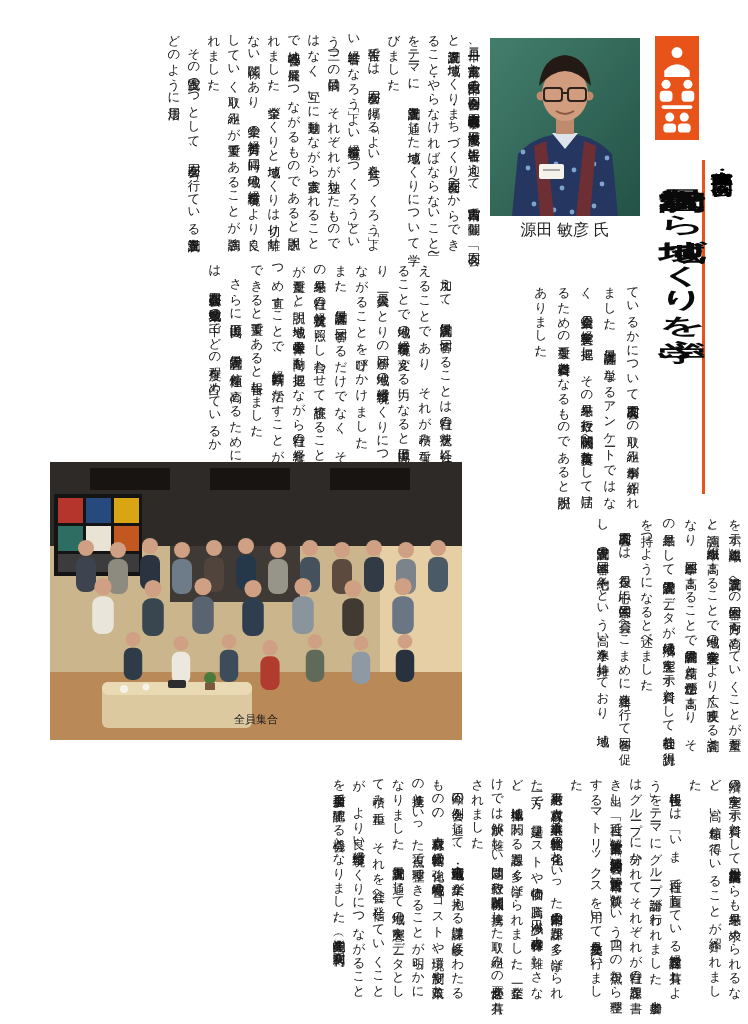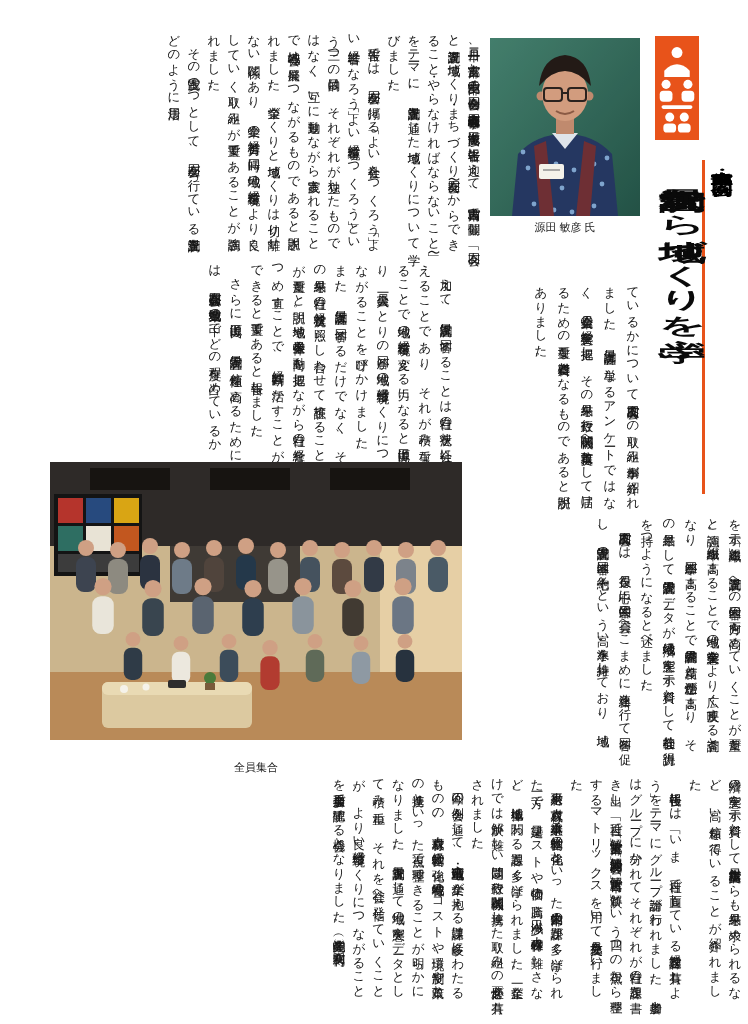--- a/index.html
+++ b/index.html
@@ -47,24 +47,24 @@
     font-weight:900;font-size:47px;color:#0a0a0a;
     letter-spacing:1px;
     transform:scaleY(0.46);transform-origin:top;
   }
 
   
   .portrait{left:490px;top:38px;width:150px;height:178px;overflow:hidden;}
   .portrait svg{display:block;}
   .pcap{left:490px;top:220px;width:150px;text-align:center;
         font-family:"Liberation Sans","DejaVu Sans",sans-serif;
-        font-size:11px;color:#222;}
+        font-size:16px;color:#222;}
   .group{left:50px;top:462px;width:412px;height:278px;overflow:hidden;}
   .group svg{display:block;}
-  .gcap{left:50px;top:760px;width:412px;text-align:center;
+  .gcap{left:50px;top:712px;width:412px;text-align:center;
         font-family:"Liberation Sans","DejaVu Sans",sans-serif;
         font-size:11px;color:#222;}
 </style>
 </head>
 <body>
 
 <div class="abs badge">
   <svg viewBox="0 0 44 104" fill="#ffffff" aria-hidden="true">
     <circle cx="22" cy="13" r="6"></circle>
     <path d="M8,33 Q22,19 36,33 L36,40 L8,40 Z"></path>

